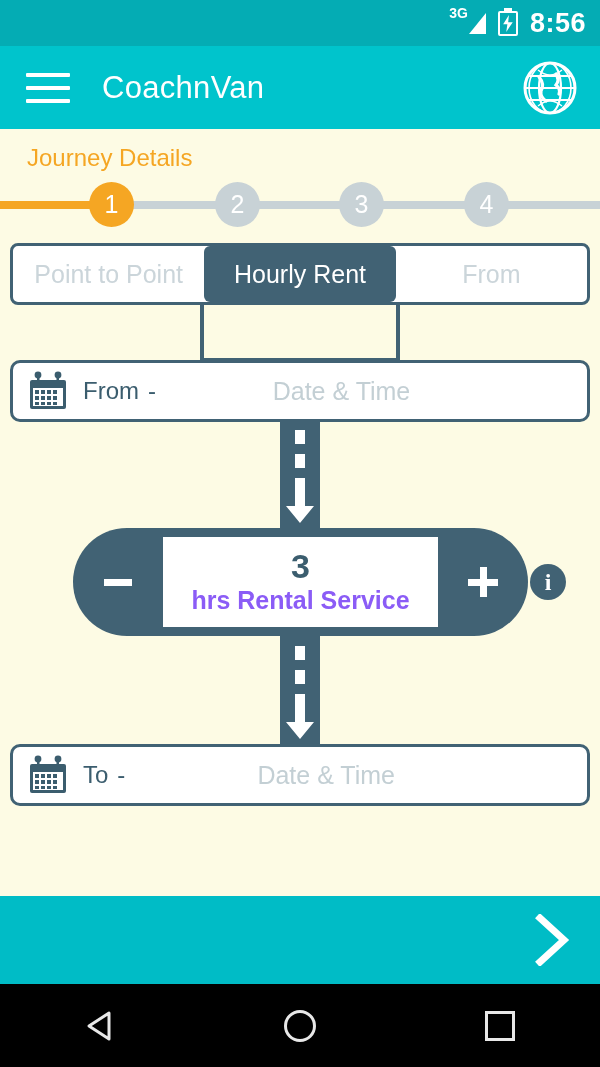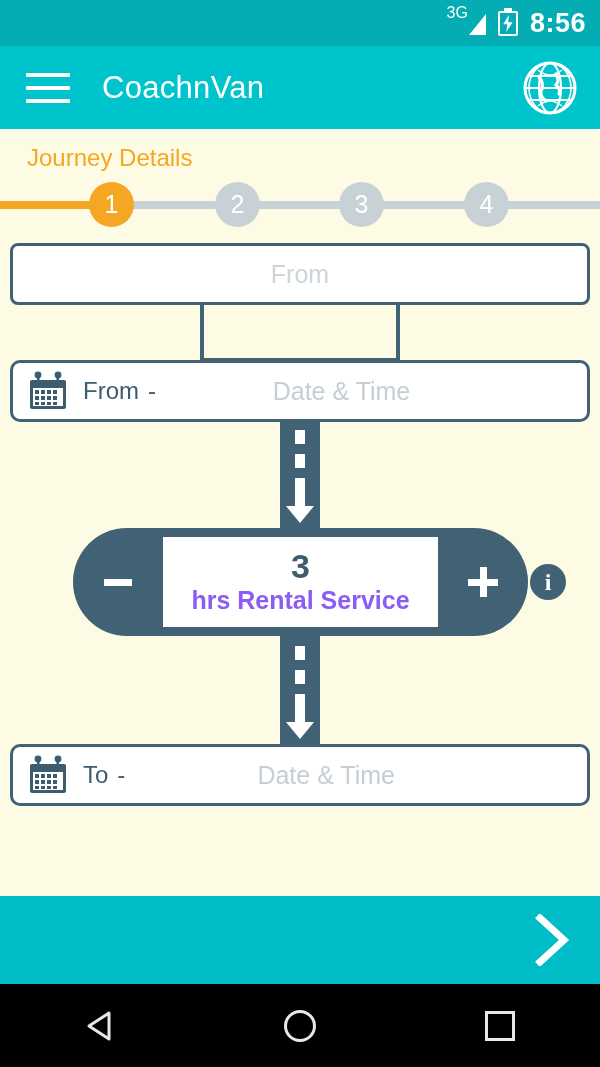--- a/index.html
+++ b/index.html
@@ -10,21 +10,21 @@
   }
   #app { position:relative; width:600px; height:1067px; background:#FDFBE4; }
 
   
   .statusbar {
     position:absolute; top:0; left:0; width:600px; height:46px;
     background:#04ACB4; display:flex; align-items:center;
     justify-content:flex-end; padding-right:14px;
   }
   .sb-net { display:flex; align-items:flex-end; margin-right:12px; }
-  .sb-3g { color:#fff; font-size:16px; font-weight:normal; line-height:1;
+  .sb-3g { color:#fff; font-size:14px; font-weight:bold; line-height:1;
            margin-right:1px; margin-bottom:21px; }
   .sb-tri { width:0; height:0; border-left:17px solid transparent;
             border-bottom:21px solid #fff; margin-bottom:7px; }
   .sb-batt { position:relative; width:20px; height:28px; margin-right:12px;
              margin-bottom:2px; }
   .sb-batt .body { position:absolute; top:3px; left:0; width:20px; height:25px;
                    border:2px solid #fff; border-radius:2px; background:transparent; }
   .sb-batt .cap { position:absolute; top:0; left:6px; width:8px; height:4px; background:#fff; }
   .sb-batt .bolt { position:absolute; top:7px; left:4px; width:12px; height:17px;
                    background:#fff;
@@ -174,20 +174,22 @@
   <div class="steps">
     <div class="track-done"></div>
     <div class="track-rest"></div>
     <div class="step-dot active" style="left:89px;">1</div>
     <div class="step-dot inactive" style="left:215px;">2</div>
     <div class="step-dot inactive" style="left:339px;">3</div>
     <div class="step-dot inactive" style="left:464px;">4</div>
   </div>
 
   <div class="tabwrap">
+    <div class="tab">Point to Point</div>
+    <div class="tab active">Hourly Rent</div>
     <div class="tab">From</div>
   </div>
   <div class="tabdiv" style="left:200px;"></div>
   <div class="tabdiv" style="left:396px;"></div>
   <div class="tabline-bottom"></div>
 
   <div class="daterow" style="top:360px;">
     <span class="cal-icon">
       <svg viewBox="0 0 42 40" width="42" height="40">
         <circle cx="11" cy="4" r="3.4" fill="#3B5D6E"></circle>

